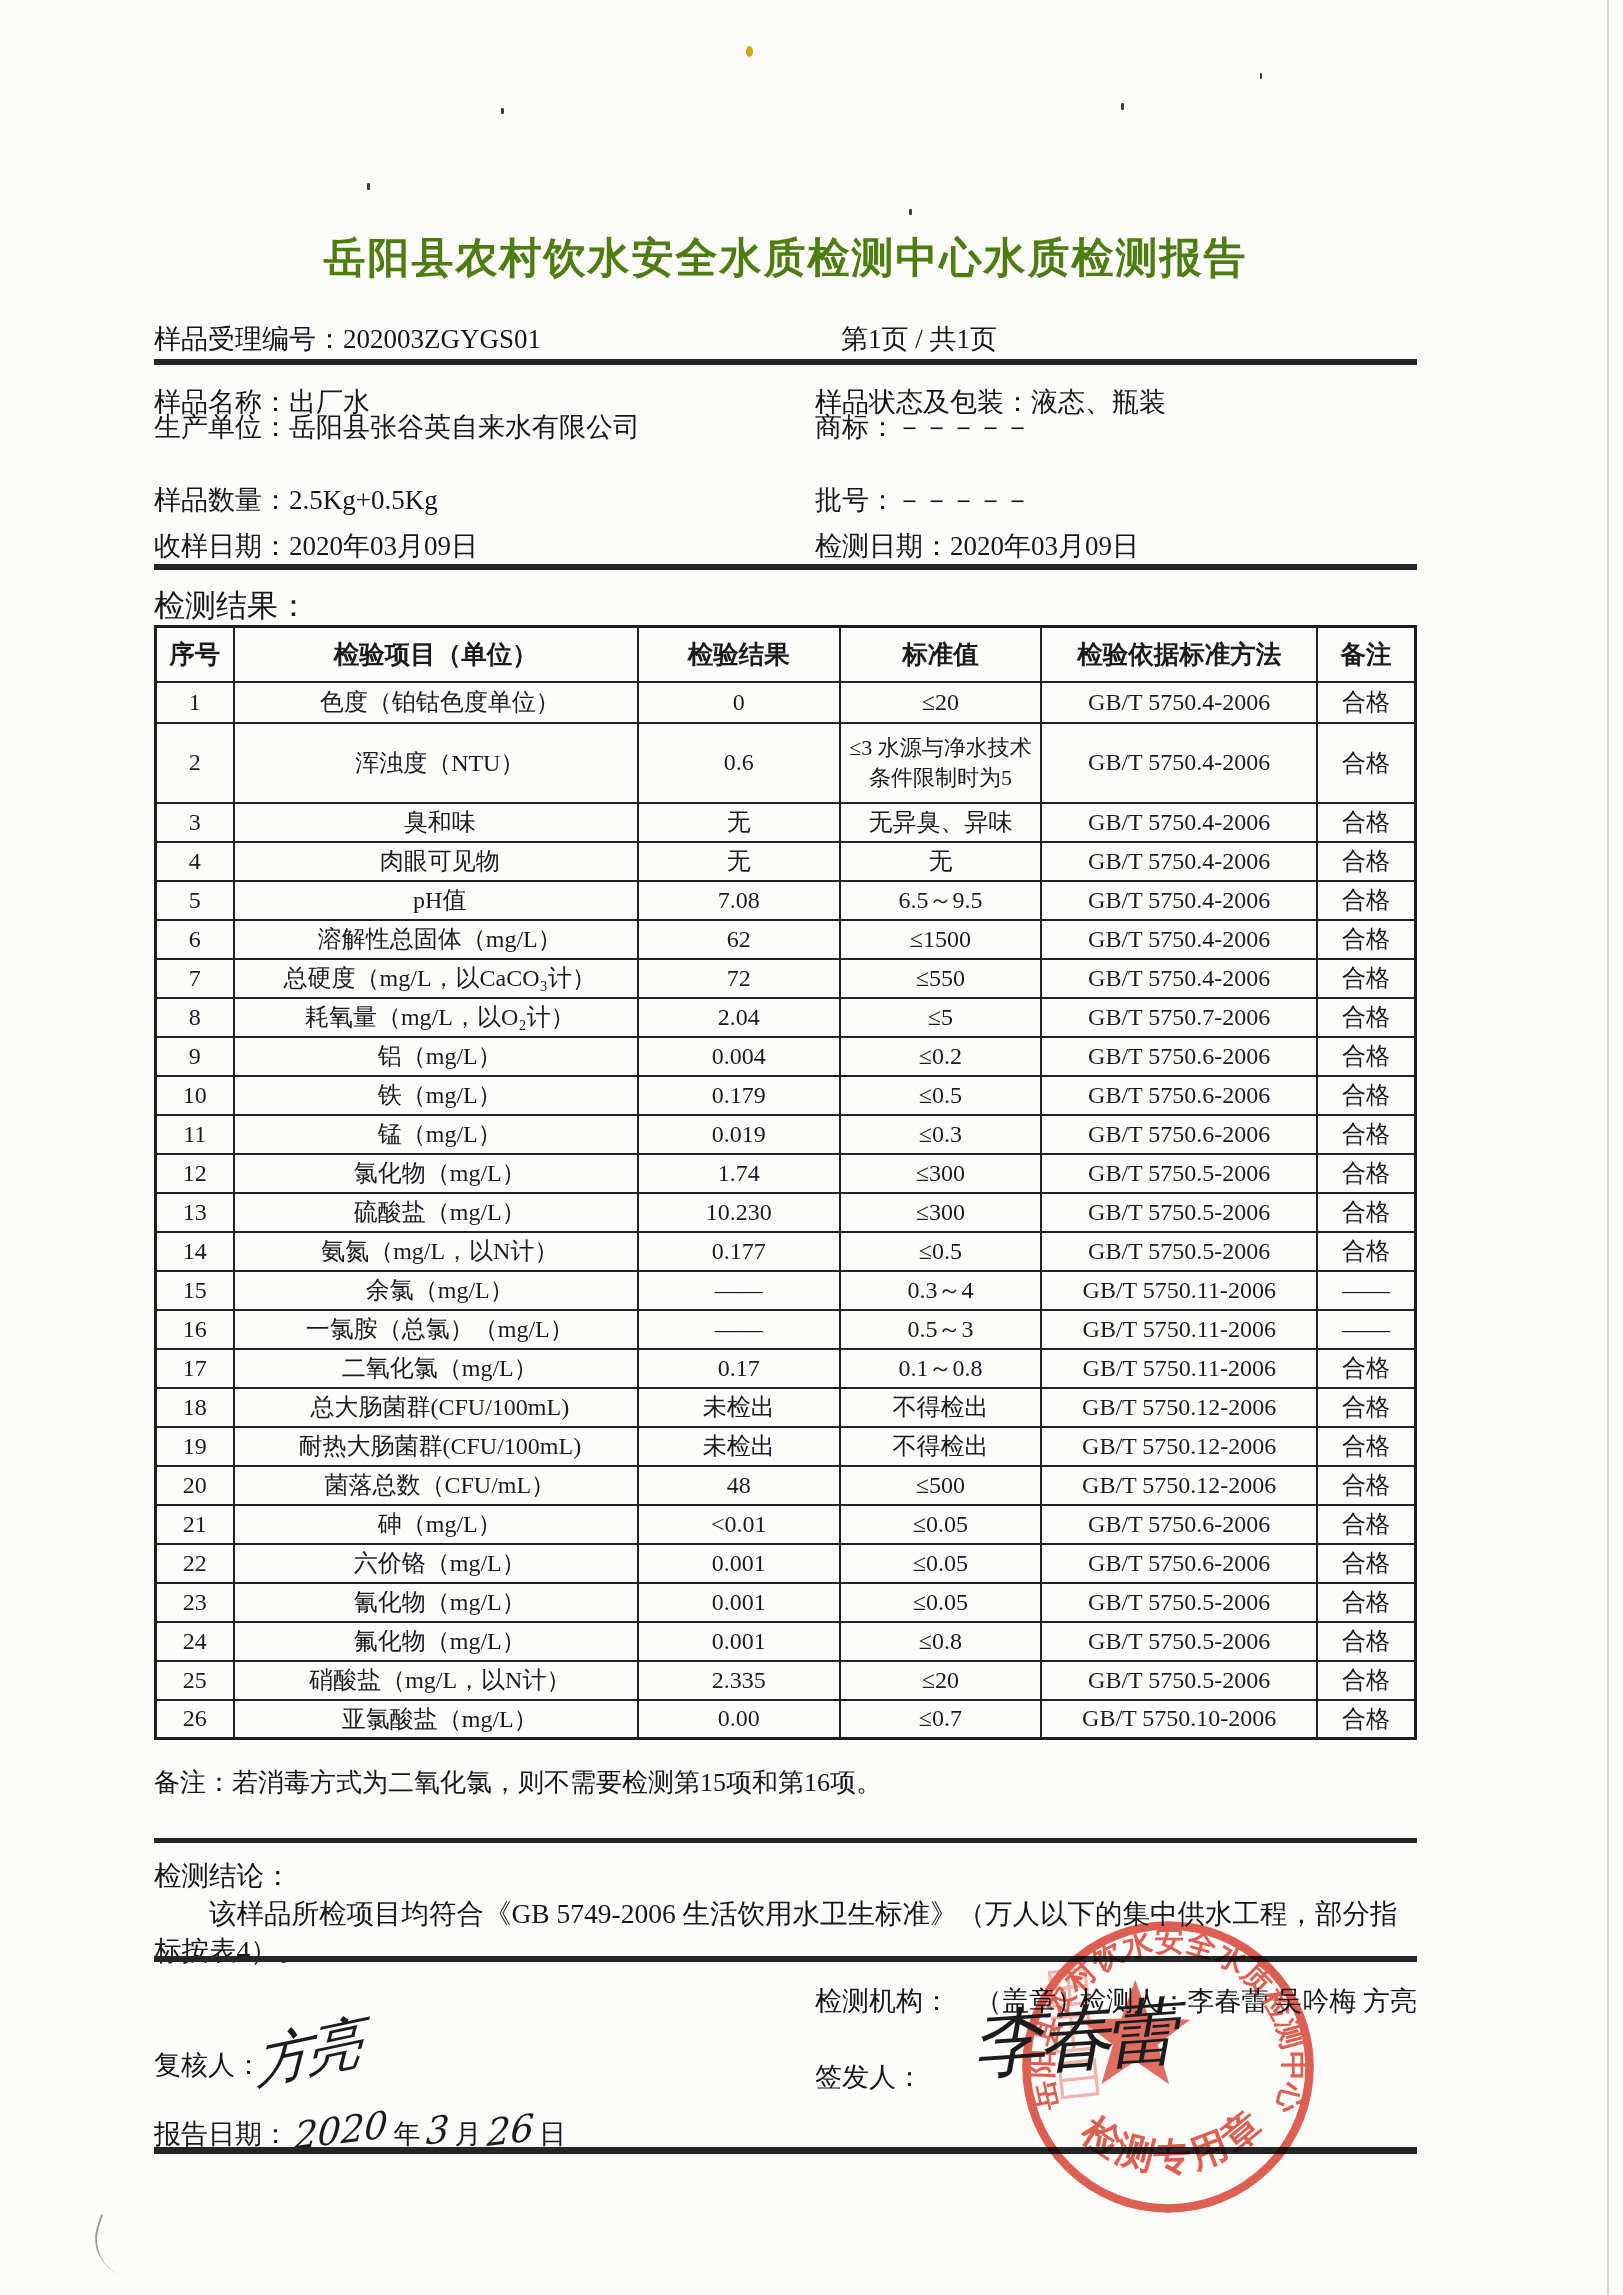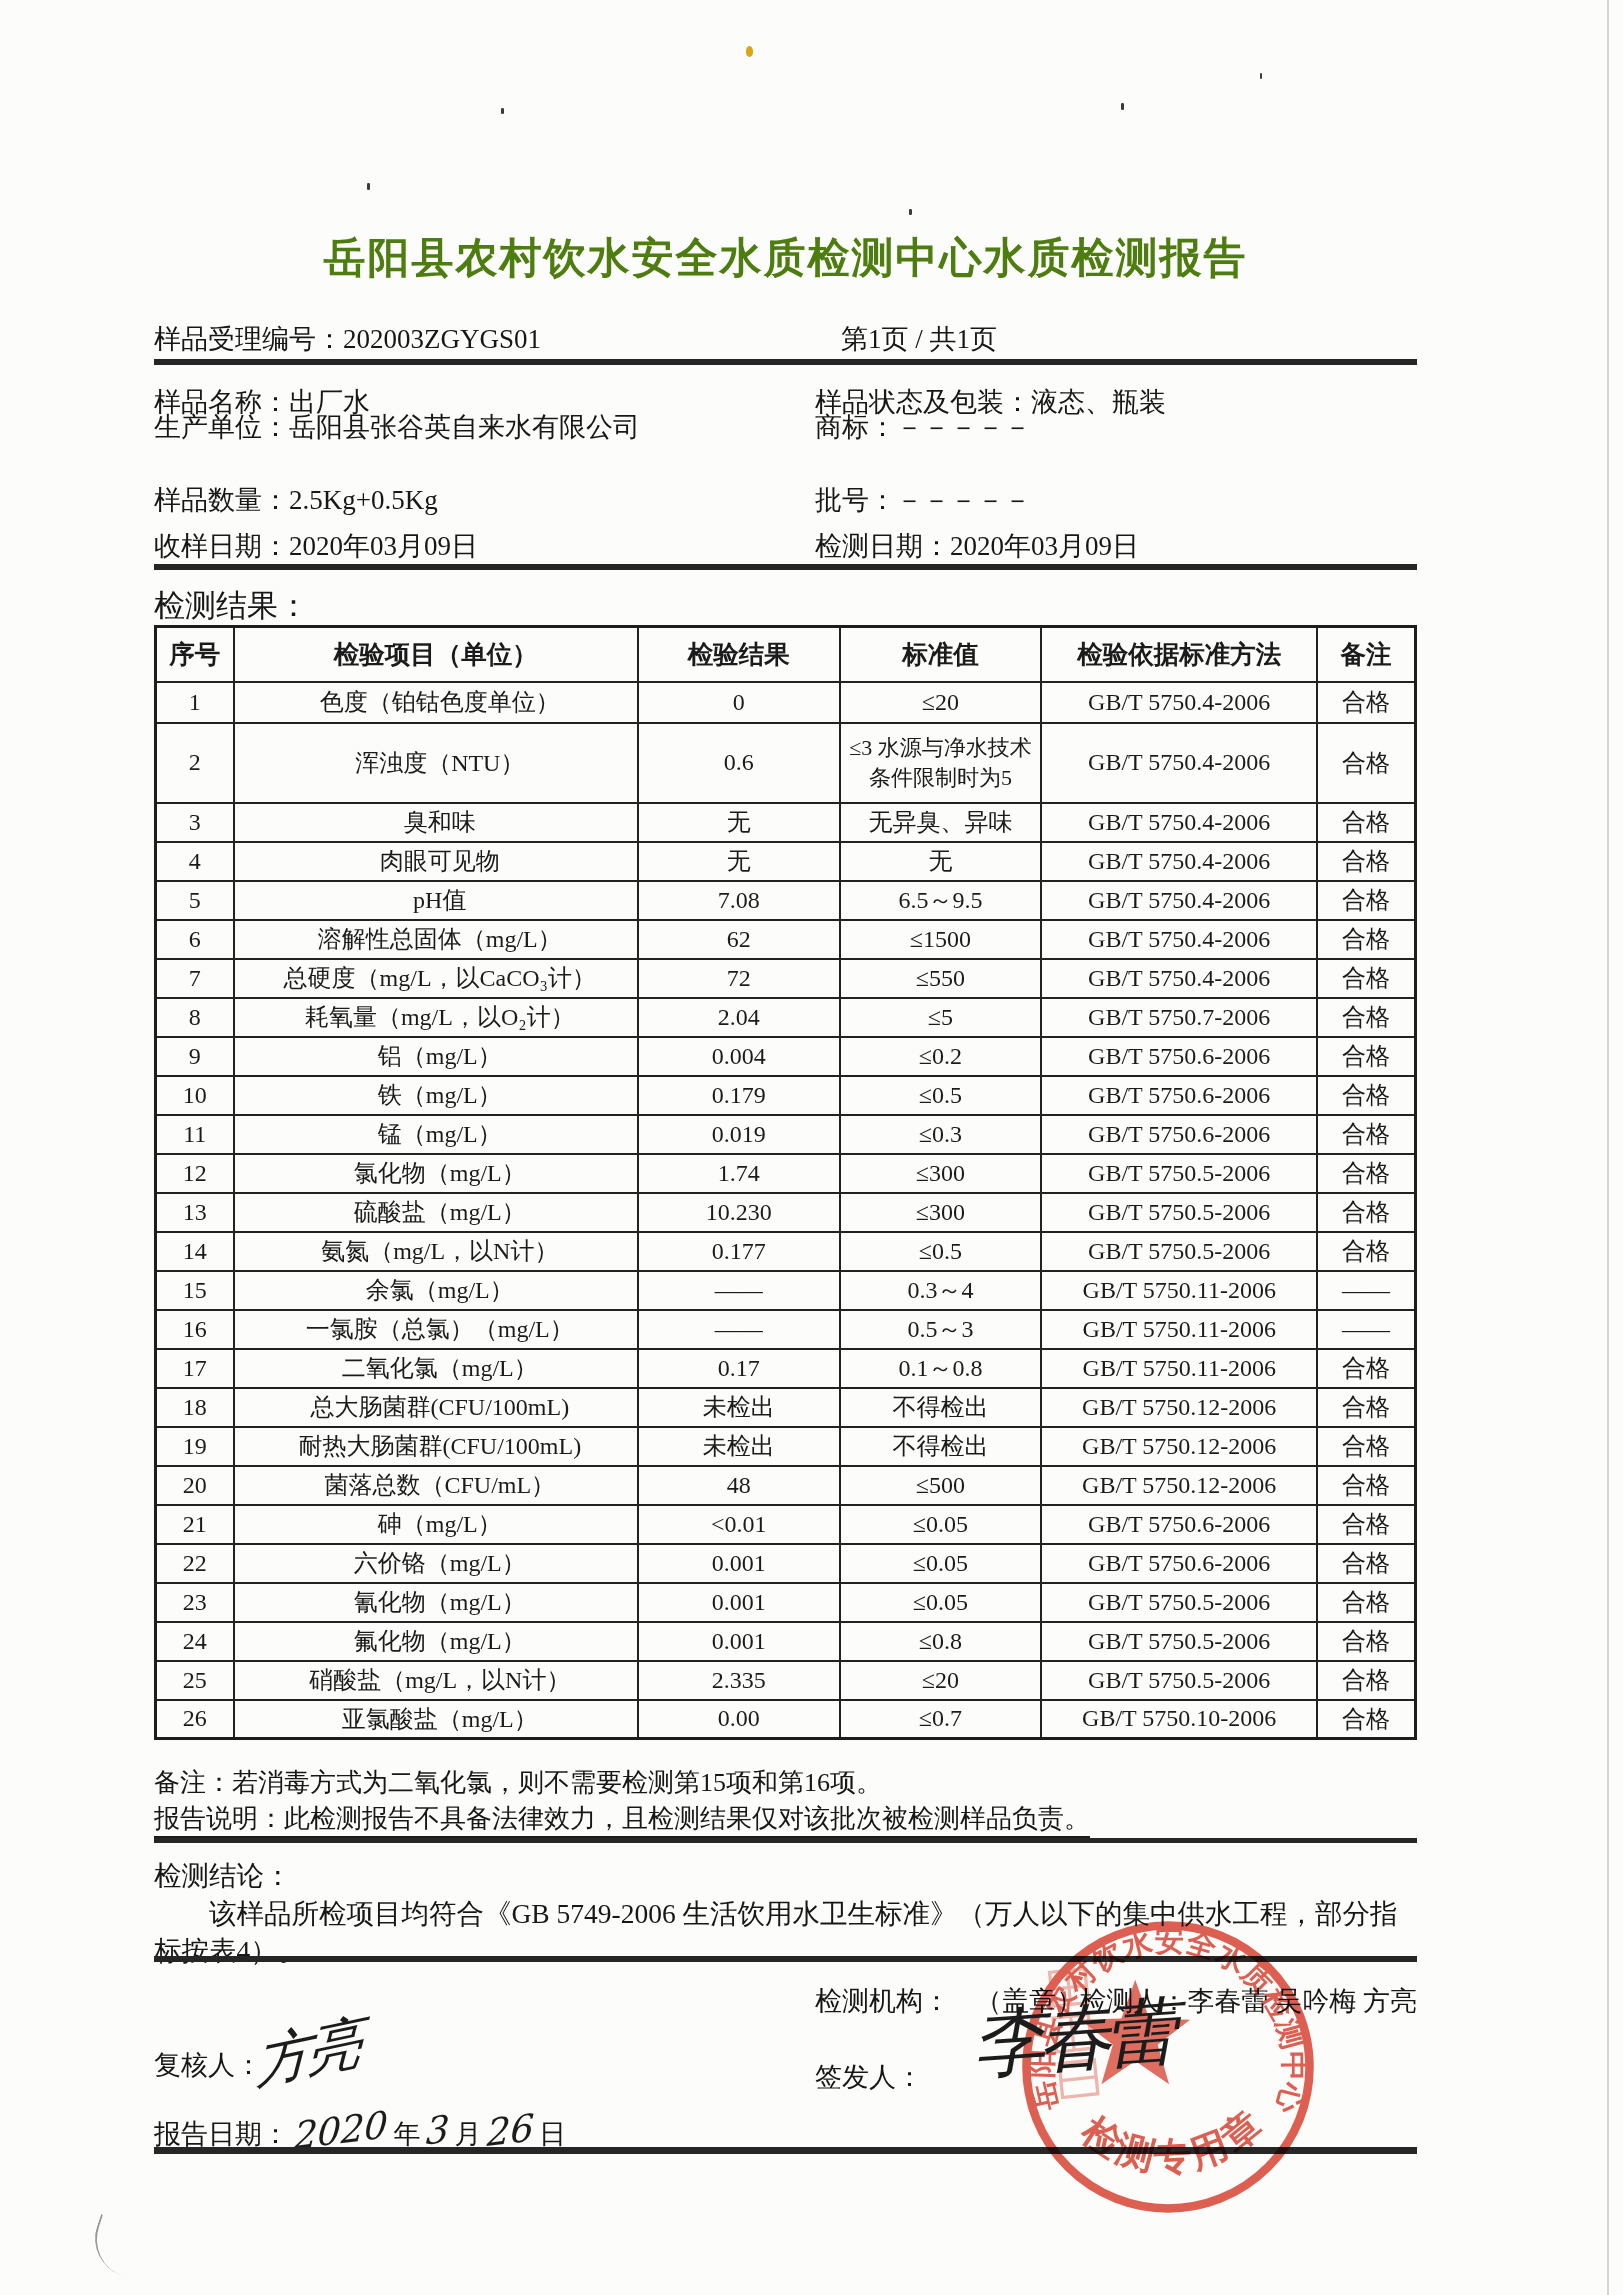--- a/index.html
+++ b/index.html
@@ -343,23 +343,20 @@
             <td>0.00</td>
             <td>≤0.7</td>
             <td>GB/T 5750.10-2006</td>
             <td>合格</td>
           </tr>
         </tbody>
     </table>
   </div>
 
   <div class="abs content-x remark" style="top:1765px;">备注：若消毒方式为二氧化氯，则不需要检测第15项和第16项。</div>
-  <div class="abs content-x statement" style="top:1801px;">
-    <span class="u">报告说明：此检测报告不具备法律效力，且检测结果仅对该批次被检测样品负责。</span>
-  </div>
   <div class="abs content-x rule" style="top:1838px;height:5.2px;"></div>
 
   <div class="abs content-x conclusion-label" style="top:1858px;">检测结论：</div>
   <div class="abs content-x conclusion-text" style="top:1895px;">该样品所检项目均符合《GB 5749-2006 生活饮用水卫生标准》（万人以下的集中供水工程，部分指标按表4）。</div>
   <div class="abs content-x rule" style="top:1956px;height:5.9px;"></div>
 
   <div class="abs content-x sig-row" style="top:1983px;text-align:right;">
     <span>检测人：</span><span>李春蕾  吴吟梅  方亮</span>
     <span class="rcol"><span>检测机构：</span><span style="margin-left:25px;">（盖章）</span></span>
   </div>

